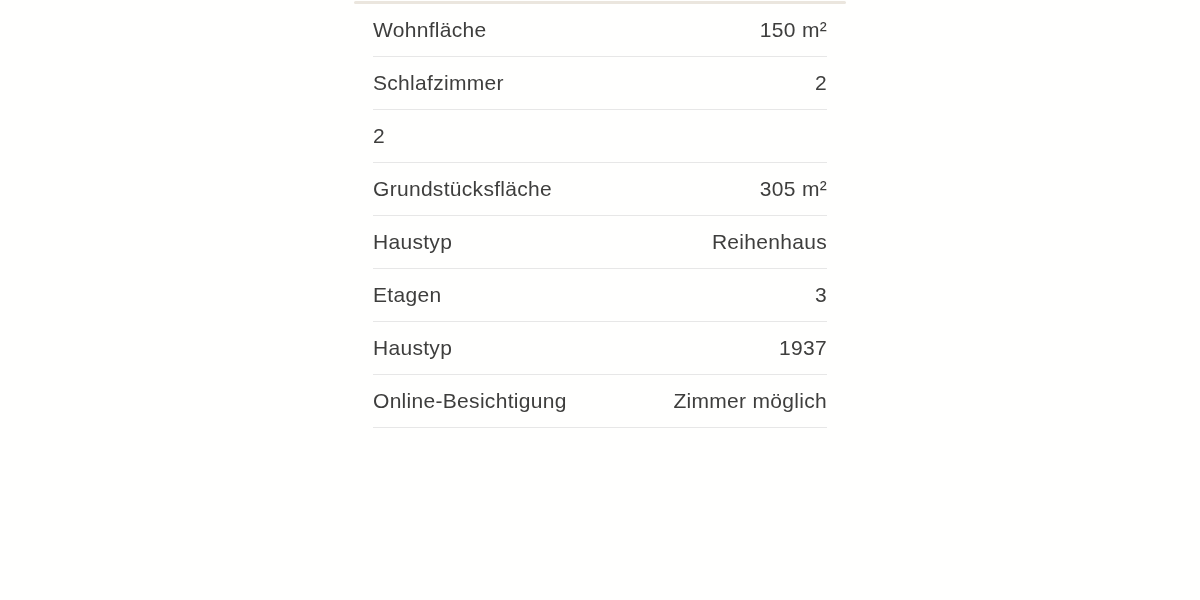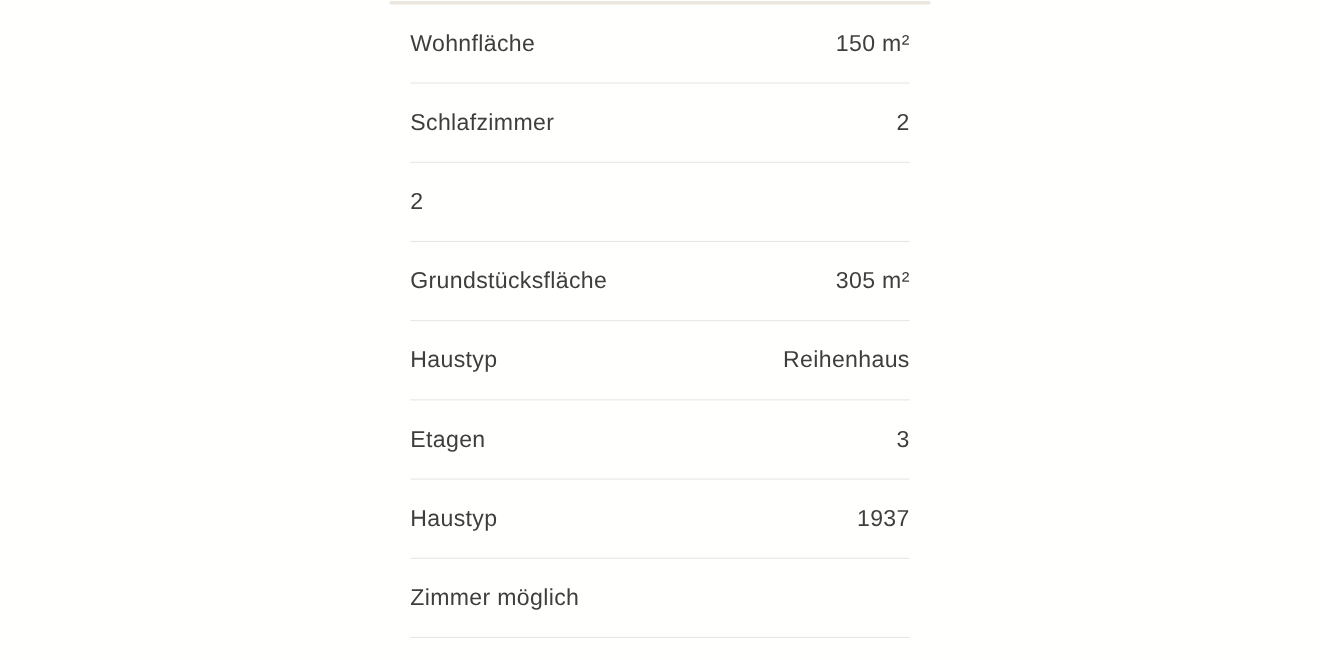--- a/index.html
+++ b/index.html
@@ -24,21 +24,21 @@
     border-radius: 2px;
   }
   .details-table {
     position: absolute;
     left: 373px;
     top: 4px;
     width: 454px;
   }
   .row {
     box-sizing: border-box;
-    height: 72px;
+    height: 53px;
     border-bottom: 1px solid #e7e7e7;
     display: flex;
     align-items: center;
     justify-content: space-between;
   }
   .row .label,
   .row .value {
     font-size: 21px;
     letter-spacing: 0.3px;
     color: #3e3e3d;
@@ -86,16 +86,17 @@
     <span class="value">3</span>
   </div>
 
   <div class="row">
     <span class="label">Haustyp</span>
     <span class="value">1937</span>
   </div>
 
 
   <div class="row">
+    <span class="label">Online-Besichtigung</span>
     <span class="value">Zimmer möglich</span>
   </div>
 
 </div>
 
 </body></html>

